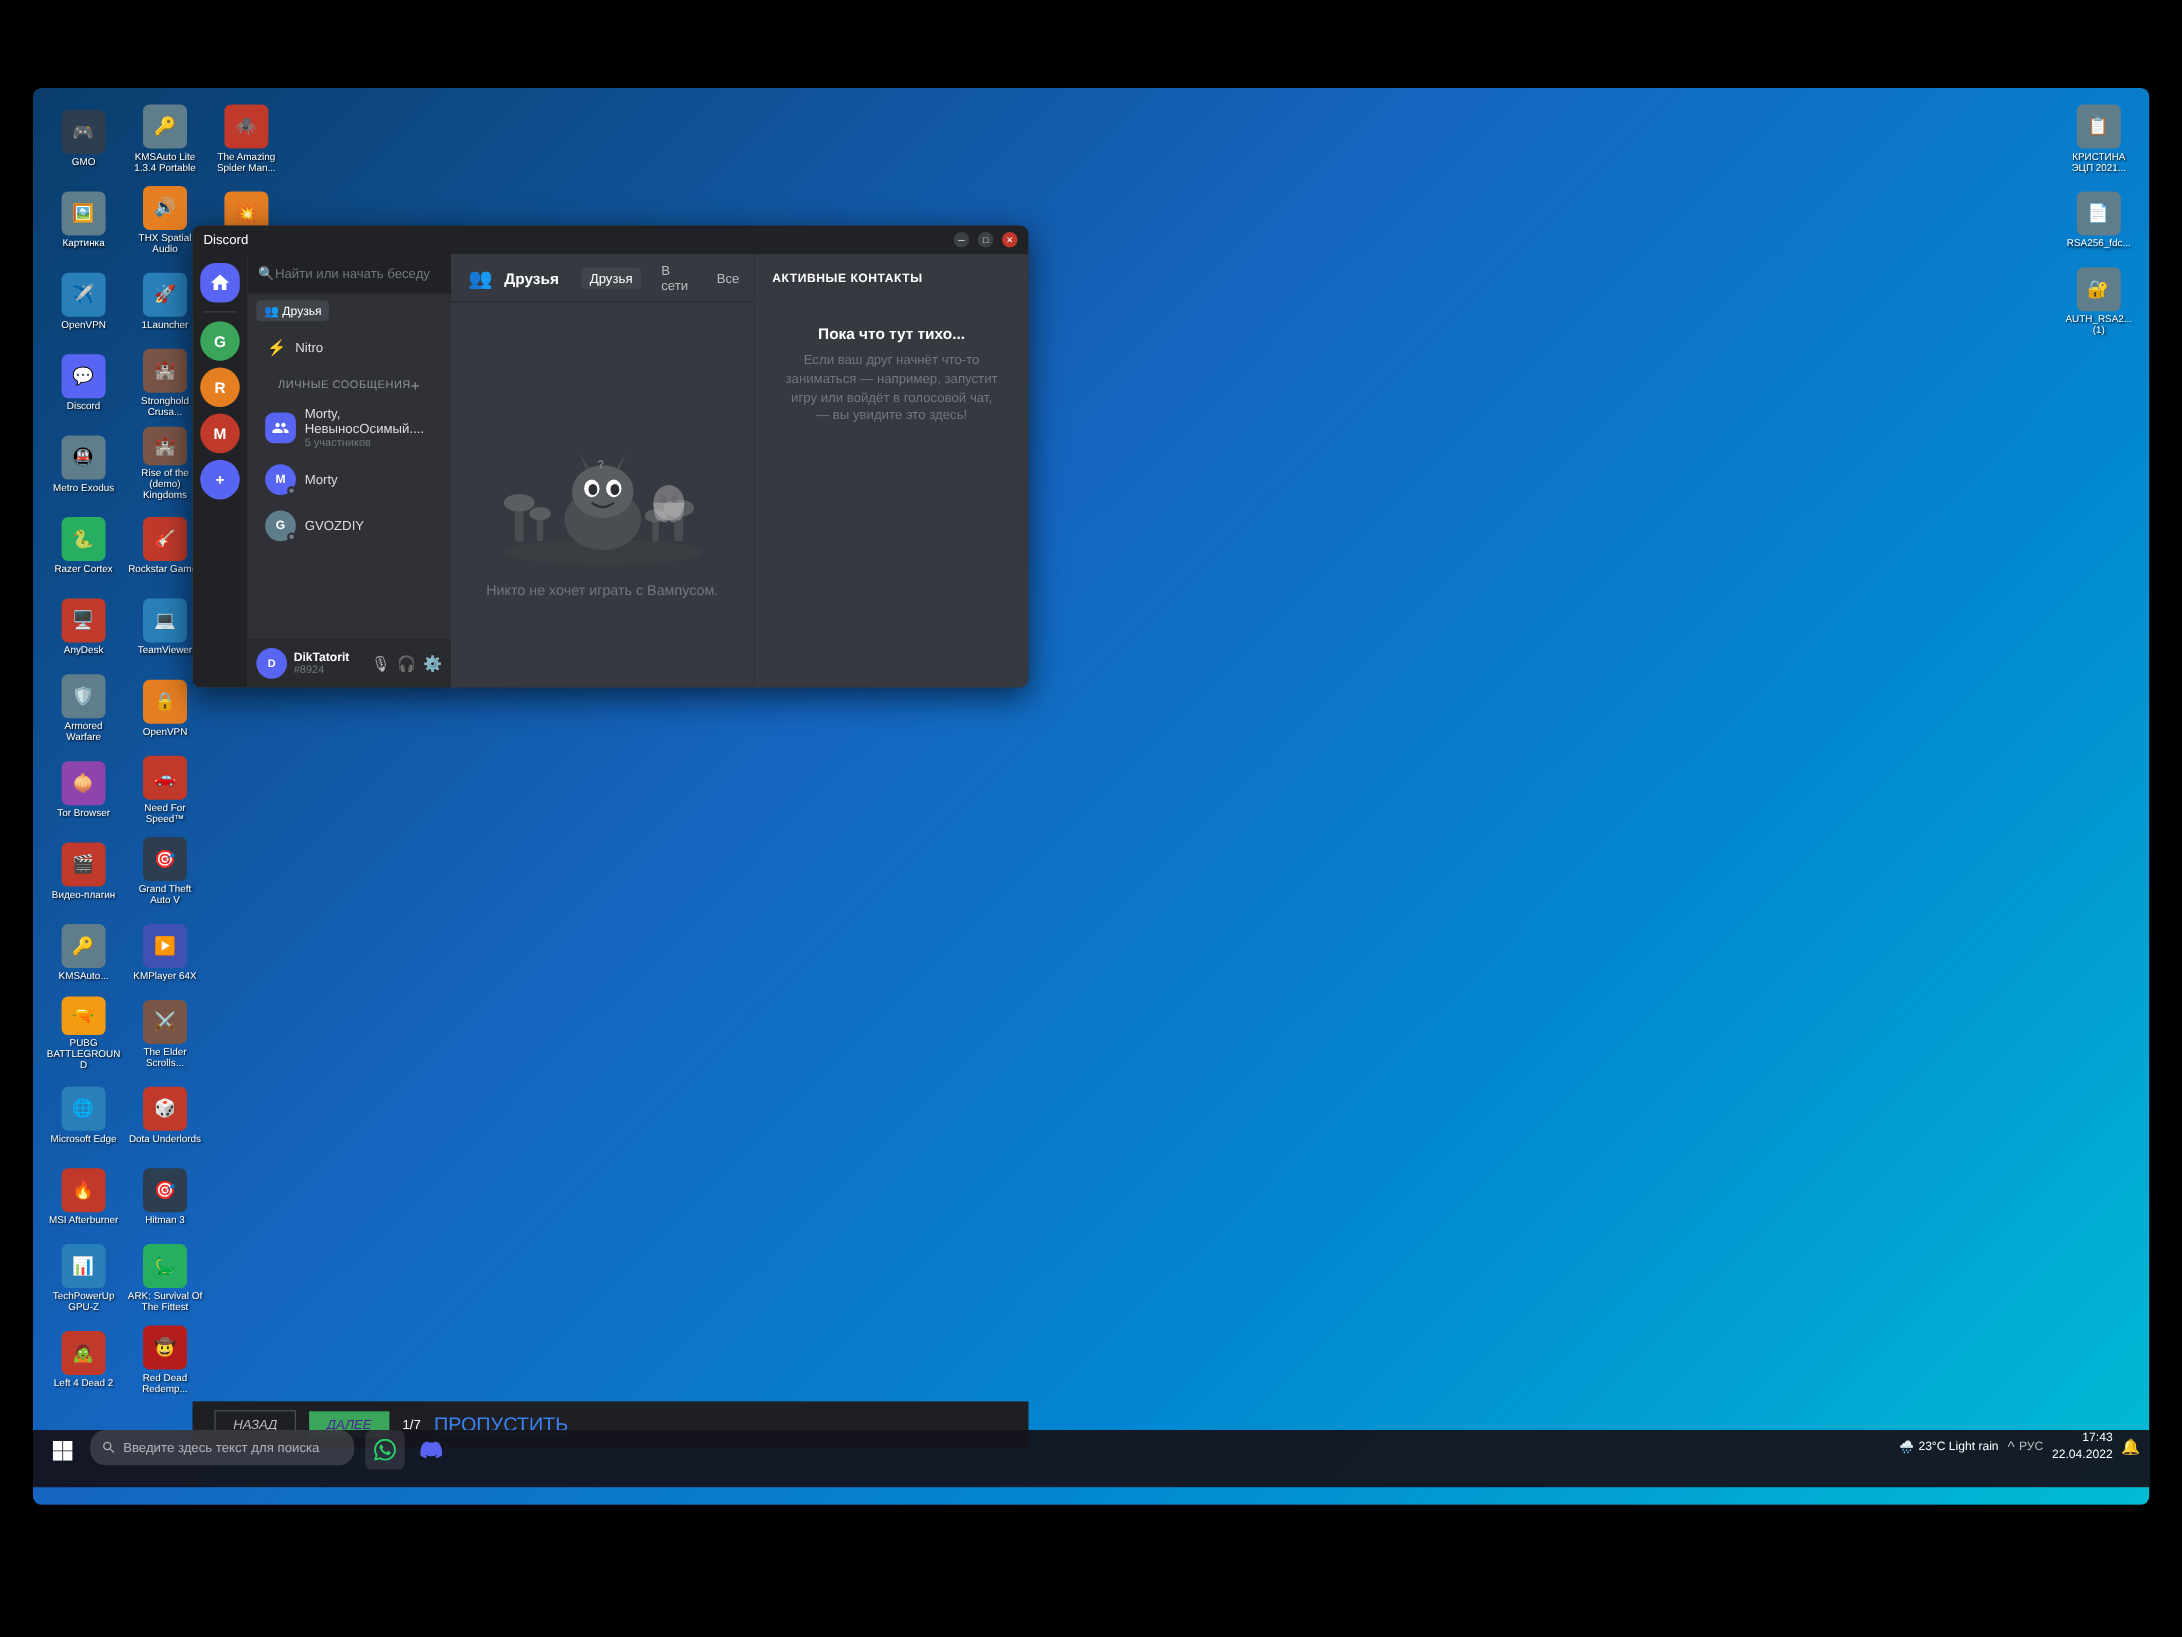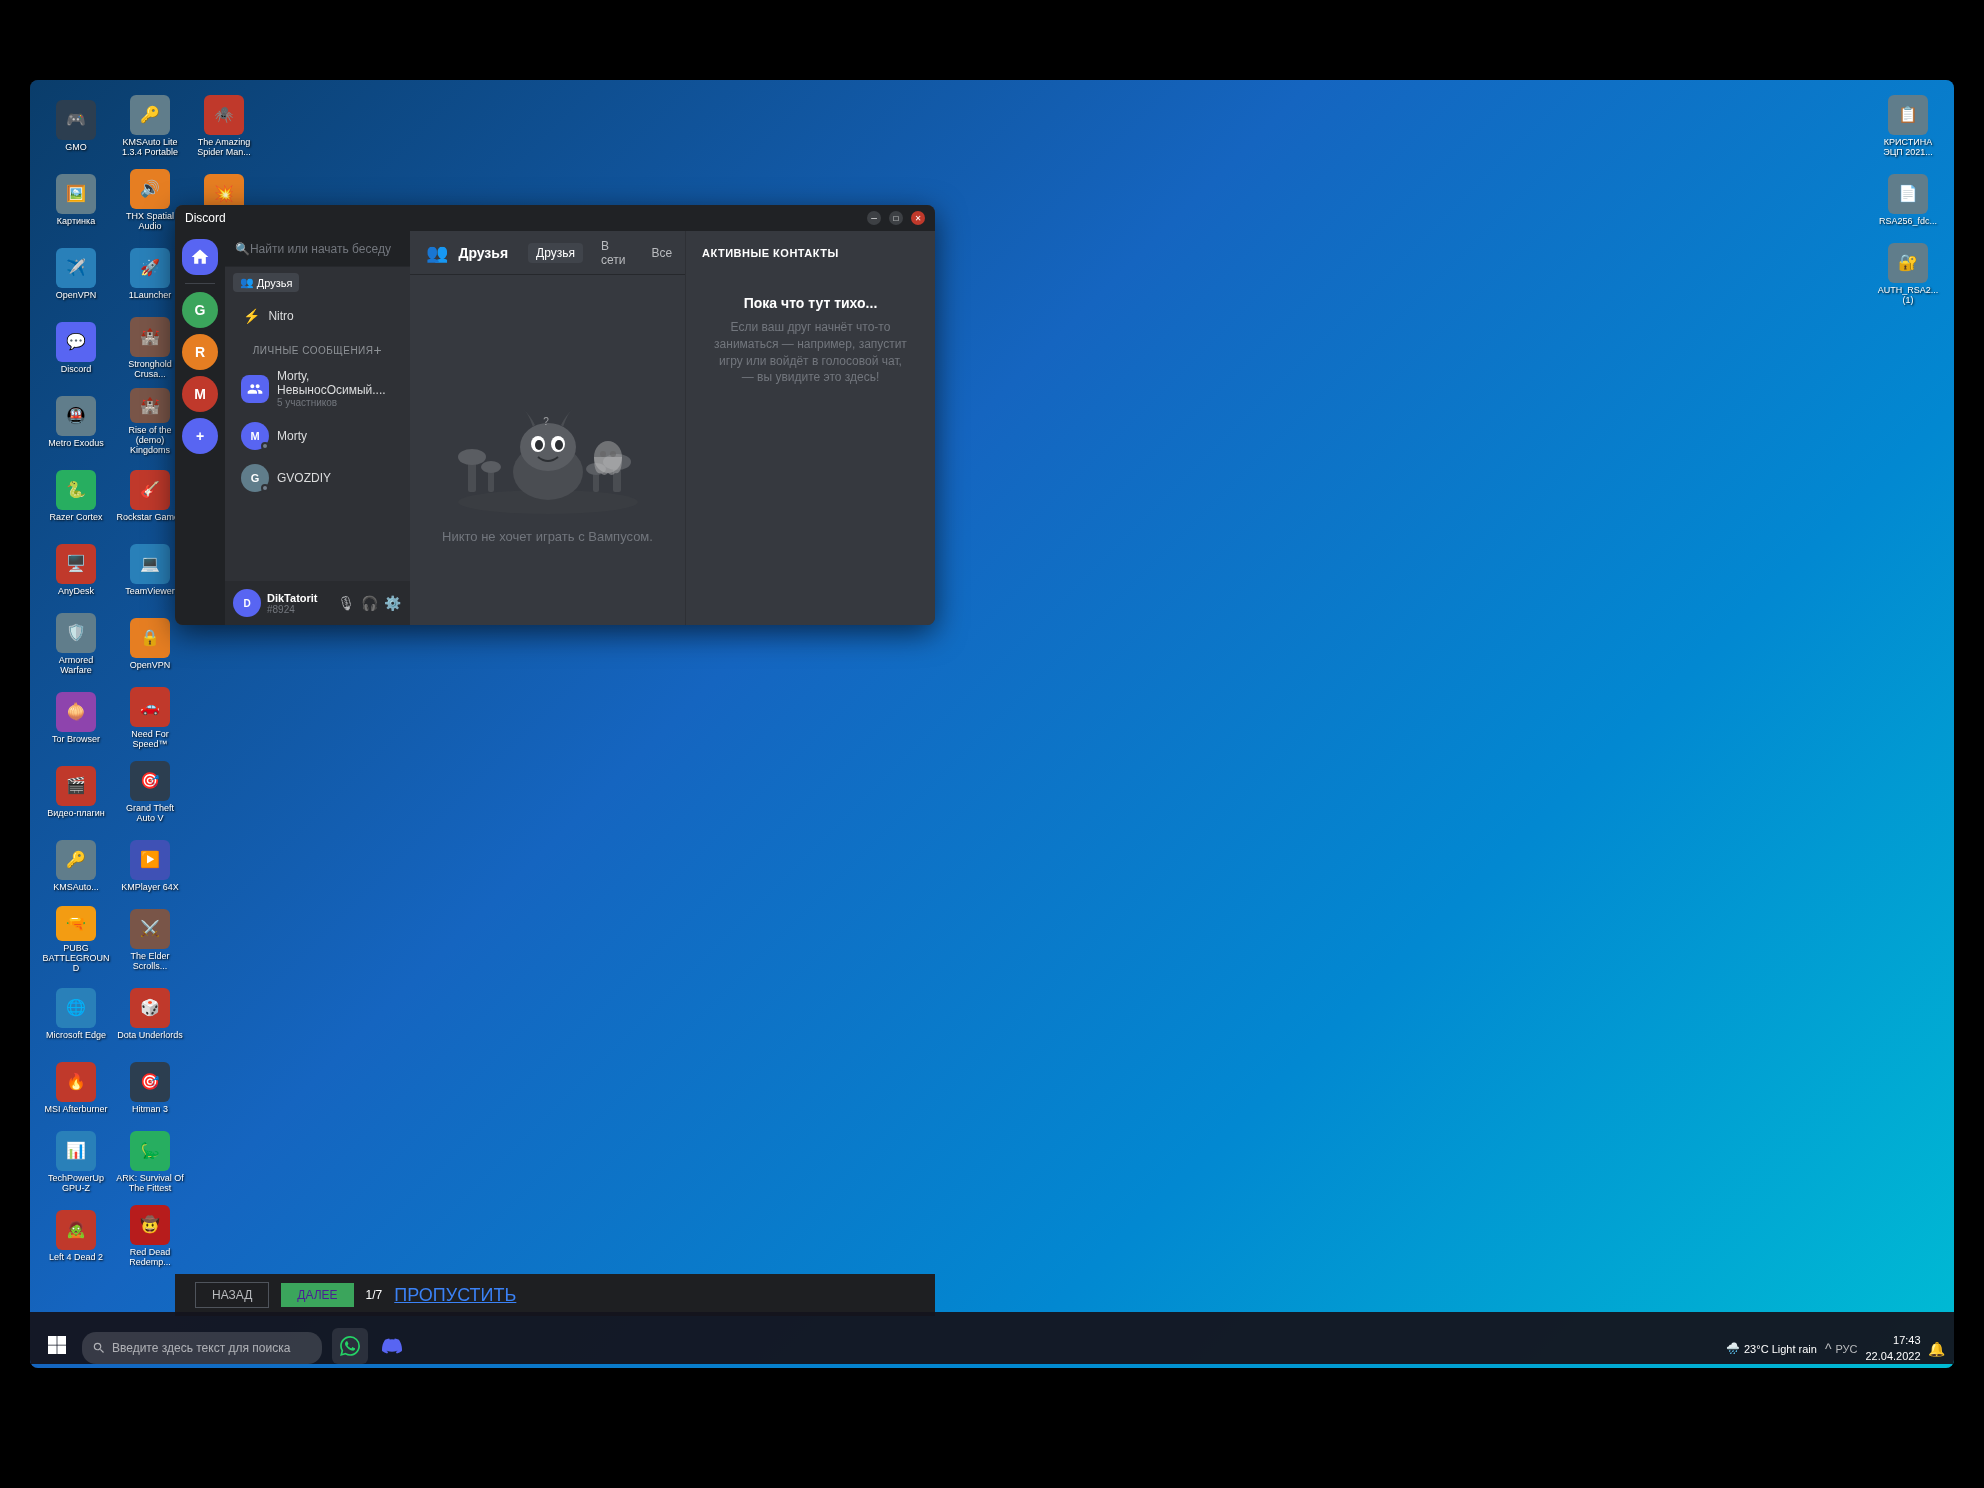--- a/index.html
+++ b/index.html
@@ -74,27 +74,27 @@
       text-align: center;
       text-shadow: 1px 1px 2px #000;
       word-break: break-word;
       line-height: 1.1;
       max-width: 68px;
     }
 
     
     .taskbar {
       position: absolute;
-      bottom: 4px;
+      bottom: 16px;
       left: 0;
       right: 0;
       height: 52px;
       background: rgba(20,20,30,0.95);
       display: flex;
-      align-items: flex-end;
+      align-items: flex-start;
       padding: 0 8px;
       z-index: 100;
     }
 
     .taskbar-start {
       width: 38px;
       height: 38px;
       display: flex;
       align-items: center;
       justify-content: center;
@@ -515,20 +515,21 @@
       gap: 12px;
       z-index: 49;
     }
 
     .tut-btn {
       padding: 5px 16px;
       border-radius: 0;
       font-size: 12px;
       cursor: pointer;
       border: none;
+      font-style: italic;
     }
 
     .tut-btn-back {
       background: transparent;
       color: #b9bbbe;
       border: 1px solid #4f545c;
     }
 
     .tut-btn-next {
       background: #3ba55c;

